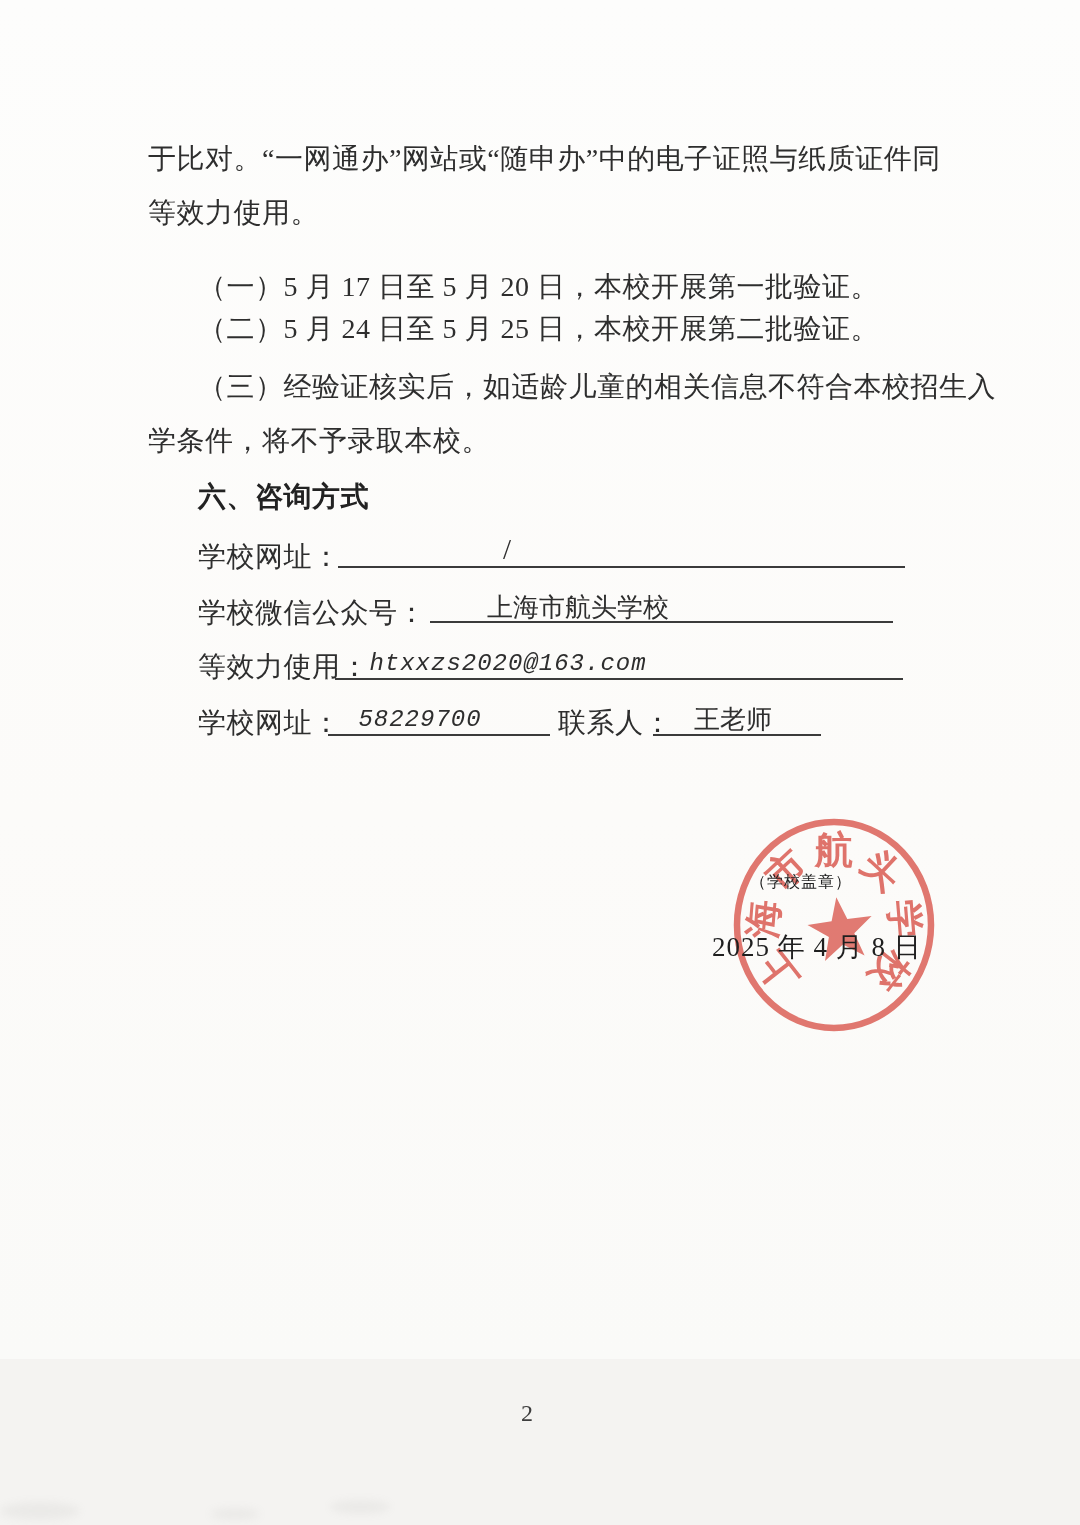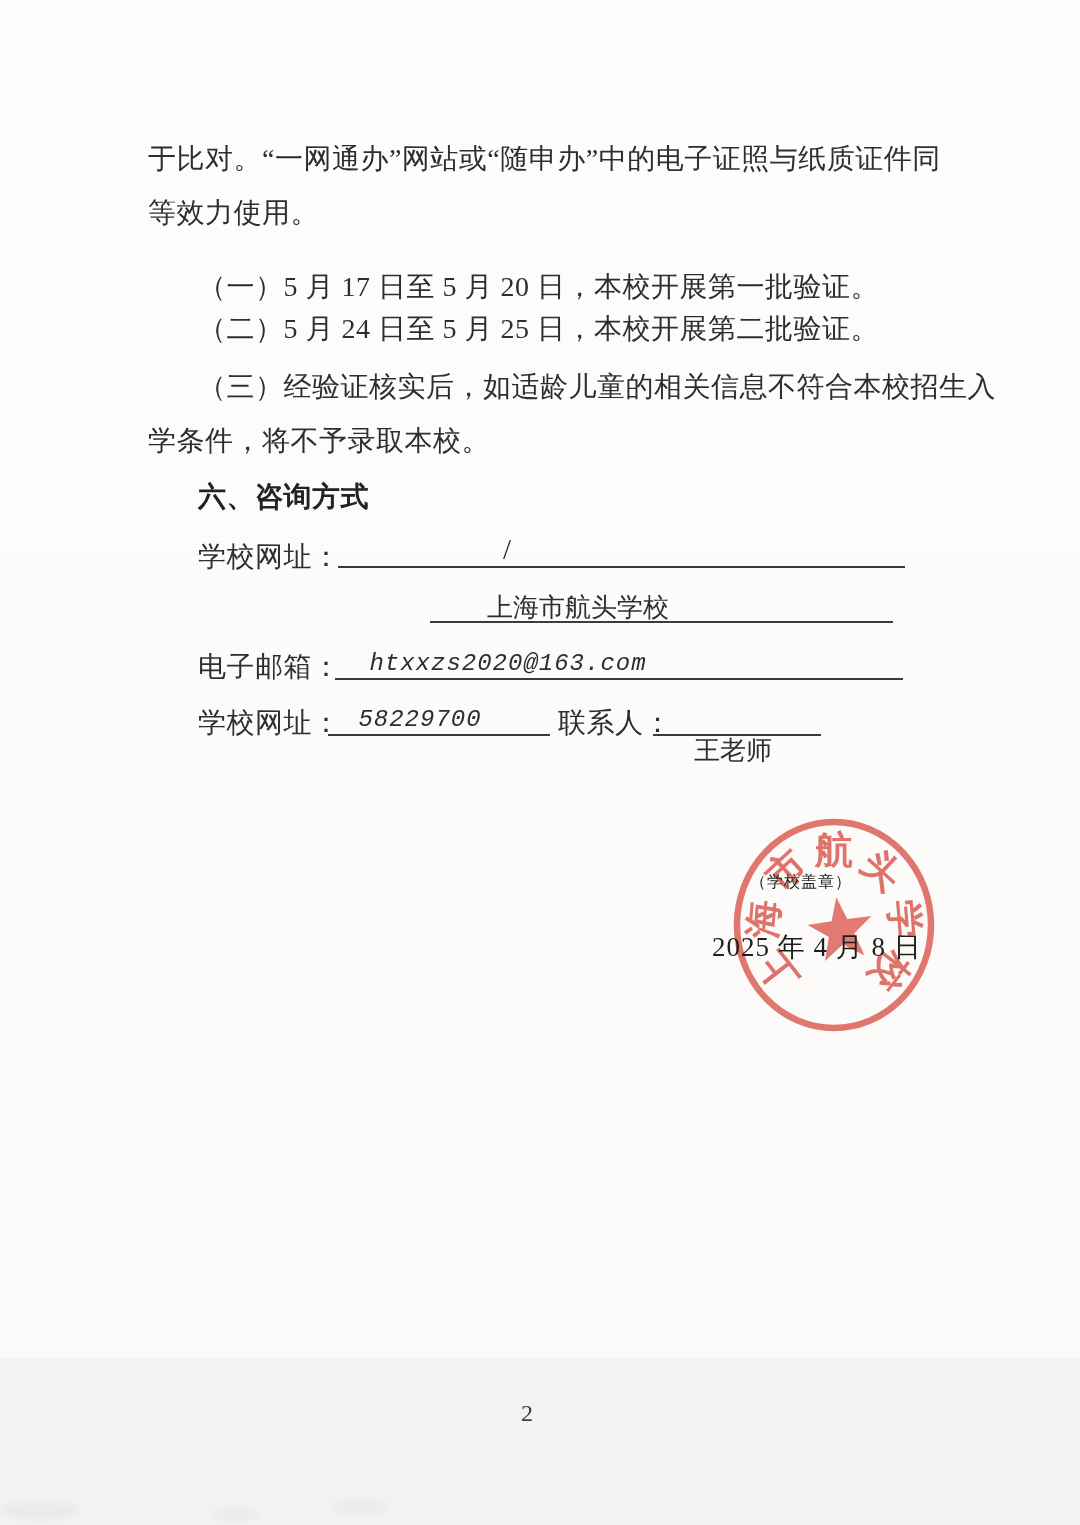--- a/index.html
+++ b/index.html
@@ -92,34 +92,35 @@
   <div class="txt" style="left:198px;top:312px;">（二）5 月 24 日至 5 月 25 日，本校开展第二批验证。</div>
   <div class="txt" style="left:148px;top:424px;">学条件，将不予录取本校。</div>
   <div class="txt" style="left:198px;top:370px;">（三）经验证核实后，如适龄儿童的相关信息不符合本校招生入</div>
 
   <div class="txt heading" style="left:198px;top:480px;">六、咨询方式</div>
 
   <div class="txt" style="left:198px;top:540px;text-align:right;">学校网址：</div>
   <div class="underline" style="left:338px;top:566px;width:567px;"></div>
   <div class="fill-value" style="left:507px;top:533px;font-size:29px;">/</div>
 
+  <div class="txt" style="left:198px;top:596px;">学校微信公众号：</div>
   <div class="underline" style="left:430px;top:621px;width:463px;"></div>
   <div class="fill-value" style="left:578px;top:590px;">上海市航头学校</div>
 
-  <div class="txt" style="left:198px;top:650px;">电子邮箱：</div>
+  <div class="txt" style="left:198px;top:650px;">等效力使用：</div>
   <div class="underline" style="left:335px;top:678px;width:568px;"></div>
   <div class="fill-value mono" style="left:508px;top:650px;">htxxzs2020@163.com</div>
 
   <div class="txt" style="left:198px;top:706px;">学校网址：</div>
   <div class="underline" style="left:328px;top:734px;width:222px;"></div>
   <div class="fill-value mono" style="left:420px;top:706px;">58229700</div>
 
   <div class="txt" style="left:558px;top:706px;">联系人：</div>
   <div class="underline" style="left:653px;top:734px;width:168px;"></div>
-  <div class="fill-value" style="left:733px;top:702px;margin-top:31px;">王老师</div>
+  <div class="fill-value" style="left:733px;top:702px;">王老师</div>
 
   <svg class="seal" viewBox="0 0 206 216">
     <g>
         <ellipse cx="102" cy="107" rx="97" ry="103" fill="none" stroke="#d8544a" stroke-width="6.5" opacity="0.9"></ellipse>
         <text x="46.05123649392274" y="153.17461064942438" transform="rotate(-128 46.05123649392274 153.17461064942438)" class="seal-char" font-size="38" fill="#d8544a" opacity="0.92">上</text>
         <text x="31.235372948840066" y="100.89809939991065" transform="rotate(-85.33333333333334 31.235372948840066 100.89809939991065)" class="seal-char" font-size="38" fill="#d8544a" opacity="0.92">海</text>
         <text x="53.881028060653" y="51.85182439551286" transform="rotate(-42.66666666666667 53.881028060653 51.85182439551286)" class="seal-char" font-size="38" fill="#d8544a" opacity="0.92">市</text>
         <text x="102" y="32" transform="rotate(0 102 32)" class="seal-char" font-size="38" fill="#d8544a" opacity="0.92">航</text>
         <text x="150.11897193934698" y="51.85182439551284" transform="rotate(42.66666666666666 150.11897193934698 51.85182439551284)" class="seal-char" font-size="38" fill="#d8544a" opacity="0.92">头</text>
         <text x="172.76462705115995" y="100.89809939991065" transform="rotate(85.33333333333334 172.76462705115995 100.89809939991065)" class="seal-char" font-size="38" fill="#d8544a" opacity="0.92">学</text>

